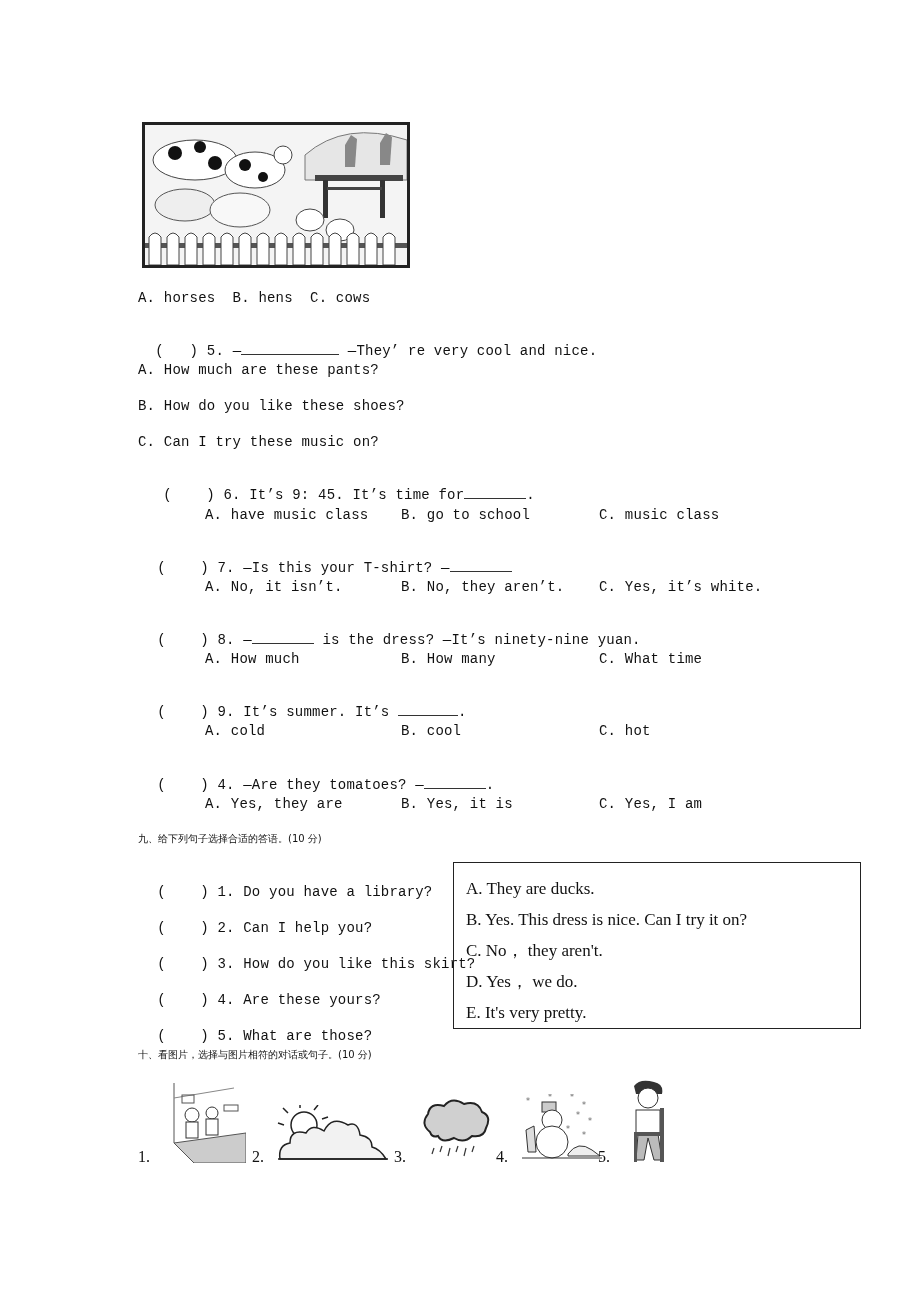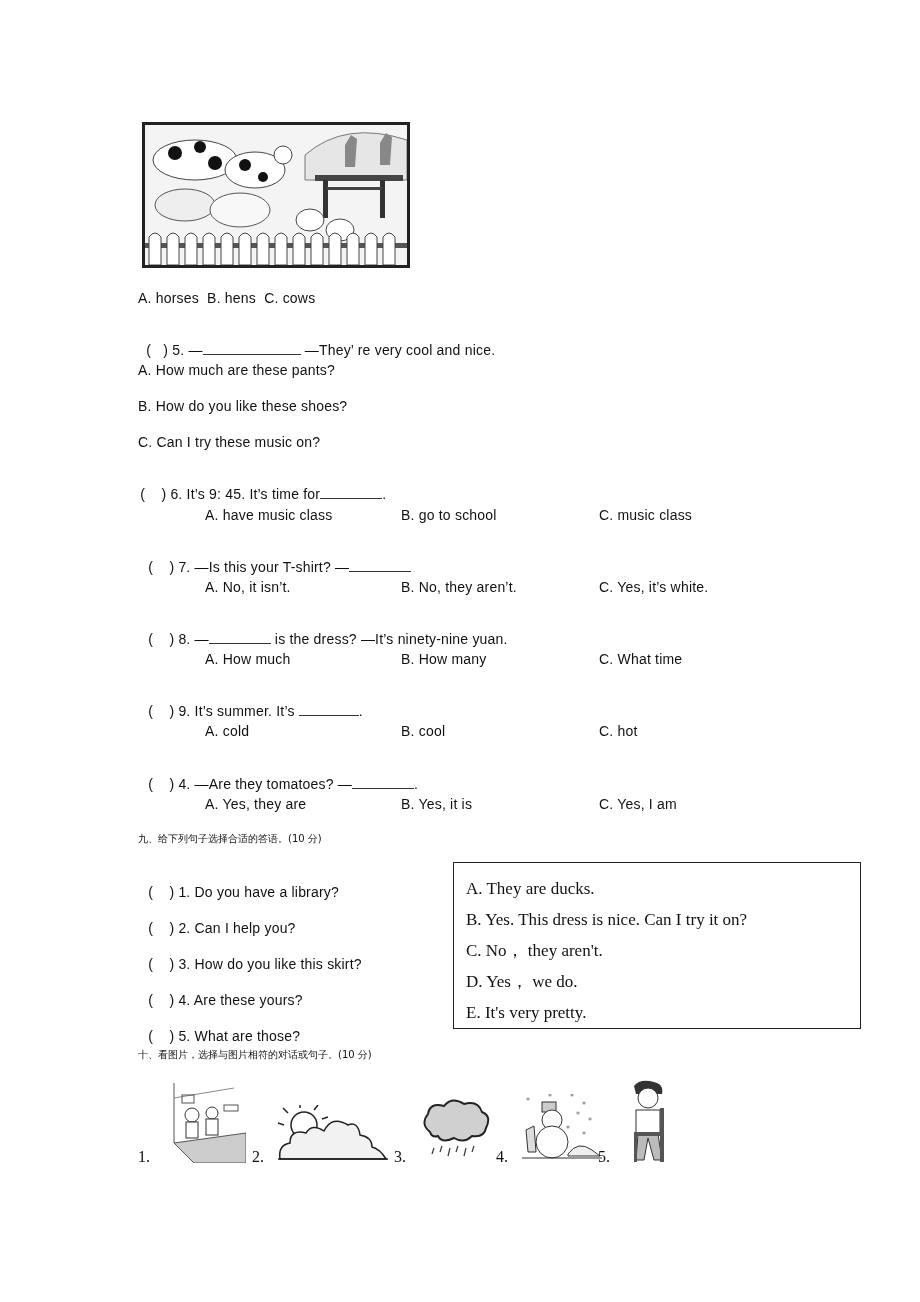--- a/index.html
+++ b/index.html
@@ -1,17 +1,17 @@
 <!DOCTYPE html>
 <html><head>
   <meta charset="utf-8">
   <style>
     html, body { margin: 0; padding: 0; background: #ffffff; }
     body { width: 920px; height: 1302px; position: relative; overflow: hidden; color: #111; }
-    .mono { font-family: Liberation Sans, sans-serif; font-size: 14px; letter-spacing: 0.2px; }
+    .mono { font-family: Liberation Mono, monospace; font-size: 14px; letter-spacing: 0.2px; }
     .line { position: absolute; white-space: pre; }
     .opt { position: absolute; white-space: pre; }
     .blank { display: inline-block; border-bottom: 1px solid #333; height: 12px; vertical-align: baseline; }
     .pic { position: absolute; }
     .farm { left: 142px; top: 122px; width: 268px; height: 146px; border: 3px solid #222; box-sizing: border-box; background: #f2f2f2; overflow: hidden; }
     .box { position: absolute; left: 453px; top: 862px; width: 408px; height: 167px; border: 1.5px solid #222; box-sizing: border-box; padding: 10px 0 0 12px; }
     .box .ans { font-family: "Liberation Serif", "DejaVu Serif", serif; font-size: 17px; line-height: 31px; white-space: pre; }
     .section { font-family: "DejaVu Sans", sans-serif; font-size: 10px; }
     .num { position: absolute; font-family: "Liberation Serif", "DejaVu Serif", serif; font-size: 16px; }
   </style>
@@ -67,21 +67,21 @@
 
 <div class="line mono" style="left:138px; top:290px;">A. horses  B. hens  C. cows</div>
 
 <div class="line mono" style="left:138px; top:326px;">
   <span>(   )</span><span> </span><span>5. —</span><span class="blank" style="width:98px;"></span><span> —They’ re very cool and nice.</span>
 </div>
 <div class="line mono" style="left:138px; top:362px;">A. How much are these pants?</div>
 <div class="line mono" style="left:138px; top:398px;">B. How do you like these shoes?</div>
 <div class="line mono" style="left:138px; top:434px;">C. Can I try these music on?</div>
 
-<div class="line mono" style="left:132px; top:470px;text-align:center;">
+<div class="line mono" style="left:146px; top:470px;text-align:center;">
   <span>(    )</span><span> </span><span>6. It’s 9: 45. It’s time for</span><span class="blank" style="width:62px;"></span><span>.</span>
 </div>
 <div class="opt mono" style="left:205px; top:507px;">A. have music class</div>
 <div class="opt mono" style="left:401px; top:507px;">B. go to school</div>
 <div class="opt mono" style="left:599px; top:507px;">C. music class</div>
 
 <div class="line mono" style="left:140px; top:543px;">
   <span>(    )</span><span> </span><span>7. —Is this your T-shirt? —</span><span class="blank" style="width:62px;"></span>
 </div>
 <div class="opt mono" style="left:205px; top:579px;">A. No, it isn’t.</div>

